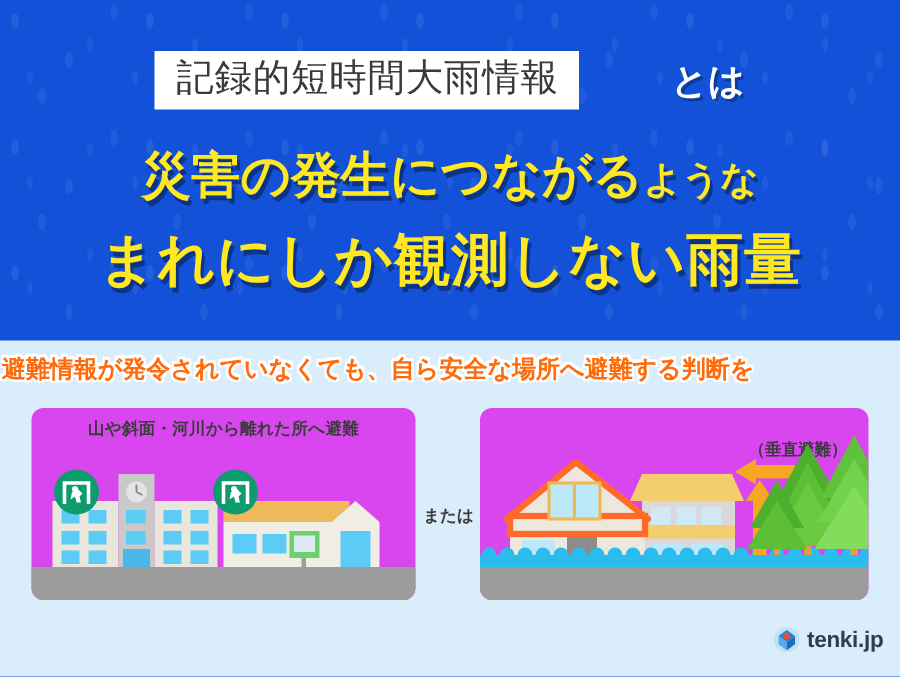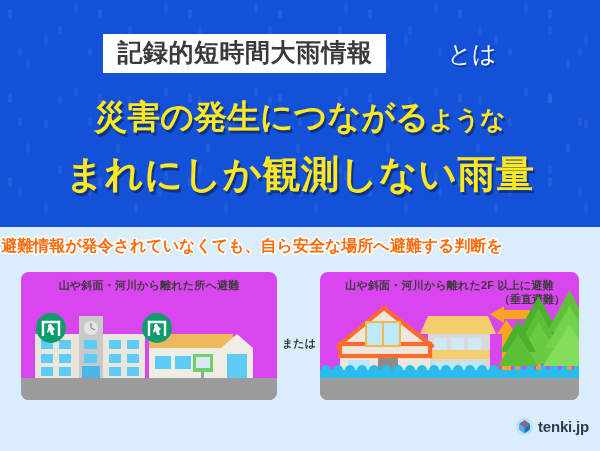--- a/index.html
+++ b/index.html
@@ -33,25 +33,25 @@
     background-size:70px 70px;
   }
 
   .title-row {
     position:absolute; left:0; top:34px; width:600px;
     display:flex; align-items:center; justify-content:center; gap:14px;
   }
   .title-box {
     background:#FFFFFF; color:#3A3A3A;
     padding:6px 14px 8px 14px;
-    font-size:25px; font-weight:bold; letter-spacing:.5px;
+    font-size:25px; font-weight:normal; letter-spacing:.5px;
     line-height:1; white-space:nowrap;
   }
   .title-suffix {
-    color:#FFFFFF; font-size:24px; font-weight:normal; white-space:nowrap;
+    color:#FFFFFF; font-size:24px; font-weight:bold; white-space:nowrap;
     text-shadow:2px 2px 0 rgba(0,0,0,.28);
     margin-left:47px;
   }
 
   .headline {
     position:absolute; left:0; width:600px; text-align:center;
     color:#FFE81F; font-weight:bold; white-space:nowrap;
     text-shadow:2px 3px 0 rgba(10,25,70,.55);
     line-height:1;
   }
@@ -189,21 +189,20 @@
       <circle cx="136" cy="56" r="15" fill="#0E9B6E"></circle>
       <path d="M128 64 L128 50 L144 50 L144 64" fill="none" stroke="#ffffff" stroke-width="2.4"></path>
       <path d="M135 52 a2.1 2.1 0 1 0 0.1 0 z" fill="#ffffff"></path>
       <path d="M133 56 l4 -2 l3 3 l-2 2 l1 4 l-3 0 l-1 -4 l-3 2 z" fill="#ffffff"></path>
     </svg>
   </div>
 
   <div class="or-label">または</div>
 
   <div class="card card-right">
-    <div class="card-head rt">山や斜面・河川から離れた2F 以上に避難</div>
     <div class="card-sub">（垂直避難）</div>
 
     <div class="ground"></div>
 
     <svg width="259" height="128" viewBox="0 0 259 128" style="position:absolute;left:0;top:0">
 
       <polygon points="108,58 172,40 176,46 112,64" fill="#F4CE6E" opacity="0"></polygon>
       <rect x="108" y="62" width="62" height="44" fill="#D9D9D9"></rect>
       <polygon points="100,62 176,62 168,44 108,44" fill="#F4CE6E"></polygon>
       <rect x="108" y="78" width="62" height="9" fill="#F4CE6E"></rect>

